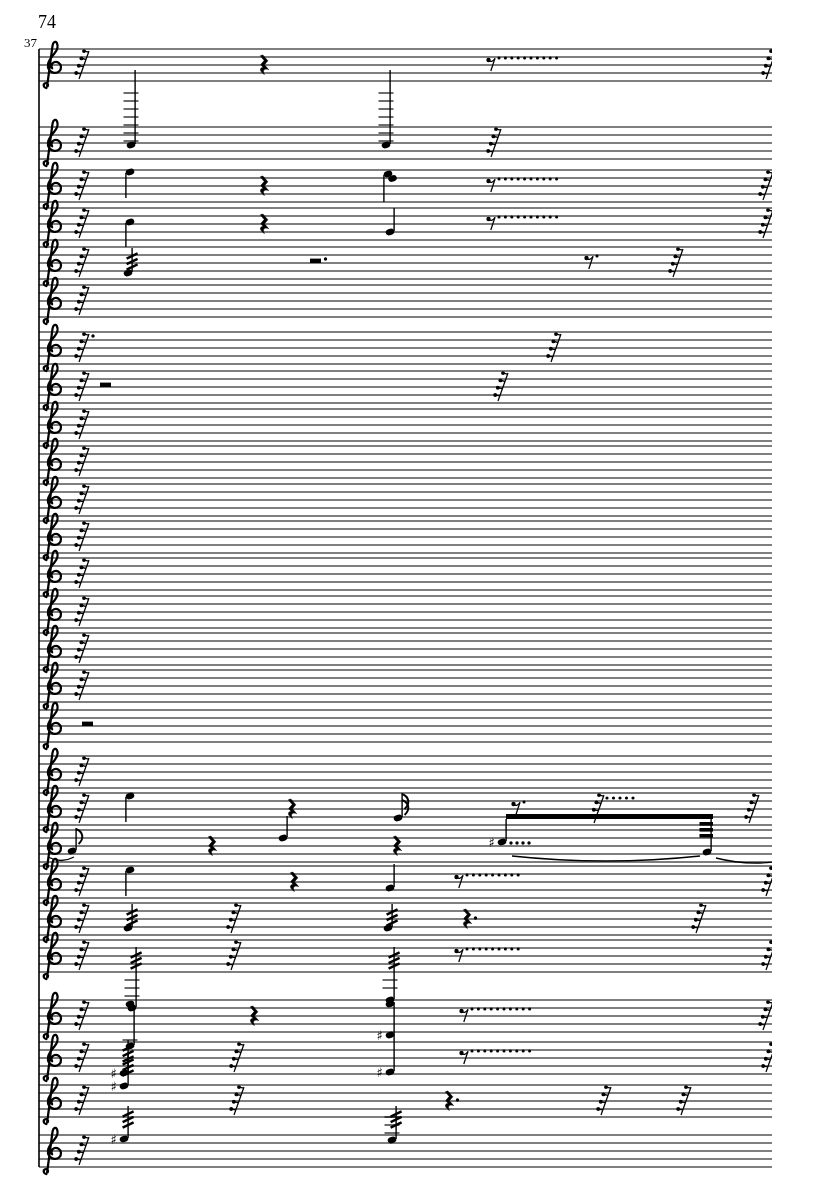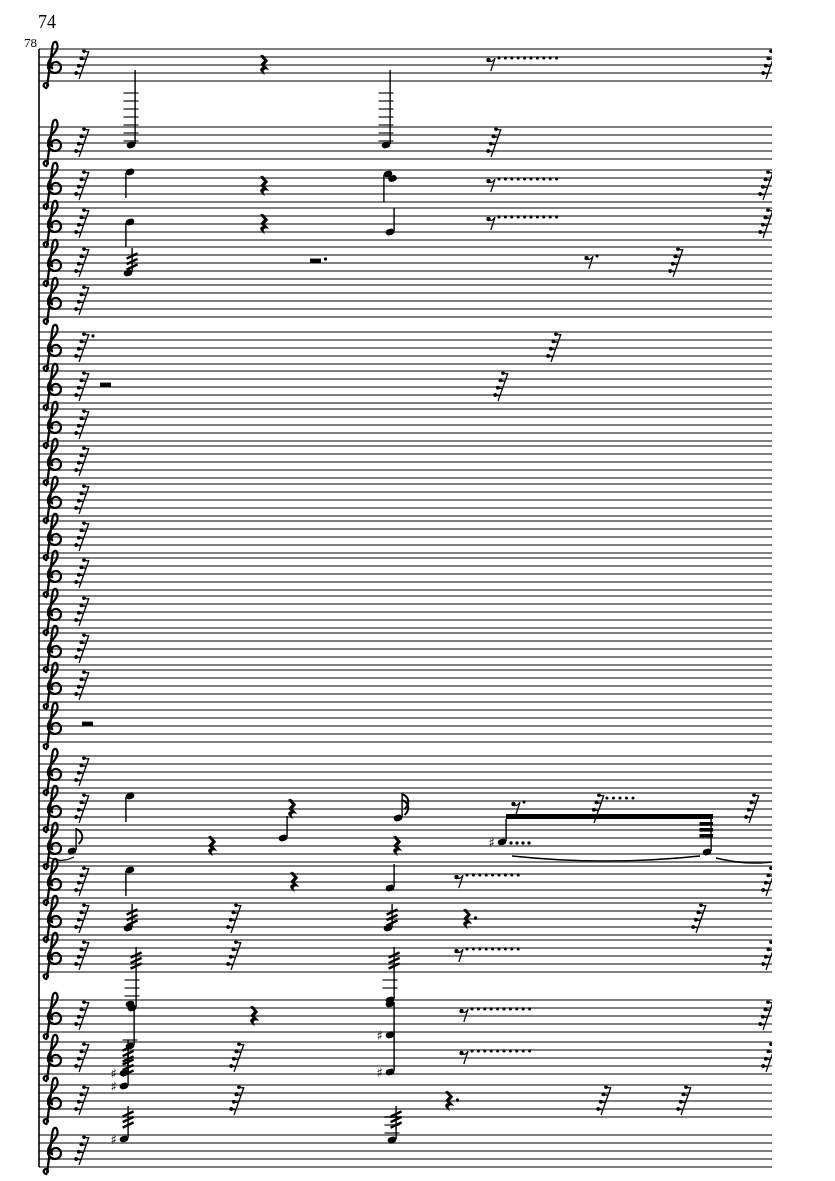--- a/index.html
+++ b/index.html
@@ -8,21 +8,21 @@
   .num{position:absolute;color:#000;}
   #pageNumber{left:38px;top:12px;font-size:18px;}
   #measureNumber{left:24px;top:35px;font-size:13px;}
   svg{position:absolute;left:0;top:0;}
 </style>
 </head>
 <body>
 
 <div id="page">
   <div class="num" id="pageNumber">74</div>
-  <div class="num" id="measureNumber">78</div>
+  <div class="num" id="measureNumber">37</div>
   <svg id="score" width="835" height="1181" viewBox="0 0 835 1181">
       <line x1="39" y1="49" x2="39" y2="1167" stroke="#000000" stroke-width="1.6"></line>
       <line x1="39" y1="49" x2="793" y2="49" stroke="#000000" stroke-width="1.15"></line>
       <line x1="39" y1="57" x2="793" y2="57" stroke="#000000" stroke-width="1.15"></line>
       <line x1="39" y1="65" x2="793" y2="65" stroke="#000000" stroke-width="1.15"></line>
       <line x1="39" y1="73" x2="793" y2="73" stroke="#000000" stroke-width="1.15"></line>
       <line x1="39" y1="81" x2="793" y2="81" stroke="#000000" stroke-width="1.15"></line>
       <line x1="793" y1="49" x2="793" y2="81" stroke="#000000" stroke-width="1.4"></line>
       <path d="M7.0,50.6 c-2.8,-0.2 -3.7,-3.8 -1.3,-4.9 c2.0,-0.9 3.8,1.1 2.7,3.0 M7.8,48.7 L13.3,7.2 c0.5,-3.7 3.2,-5.1 4.4,-2.6 c1.4,2.9 0.3,7.4 -2.5,10.7 c-3.3,3.9 -5.8,7.0 -6.5,10.9 c-0.8,4.5 1.9,8.2 6.0,8.8 c4.3,0.6 7.6,-2.3 7.2,-6.2 c-0.4,-3.7 -3.9,-5.7 -7.0,-4.5 c-2.5,1.0 -3.4,3.9 -2.0,6.0" transform="translate(39.5,38.5) scale(0.98)" fill="none" stroke="#000000" stroke-width="2.3" stroke-linecap="round"></path>
       <line x1="89" y1="51" x2="79" y2="79" stroke="#000000" stroke-width="1.25"></line>

